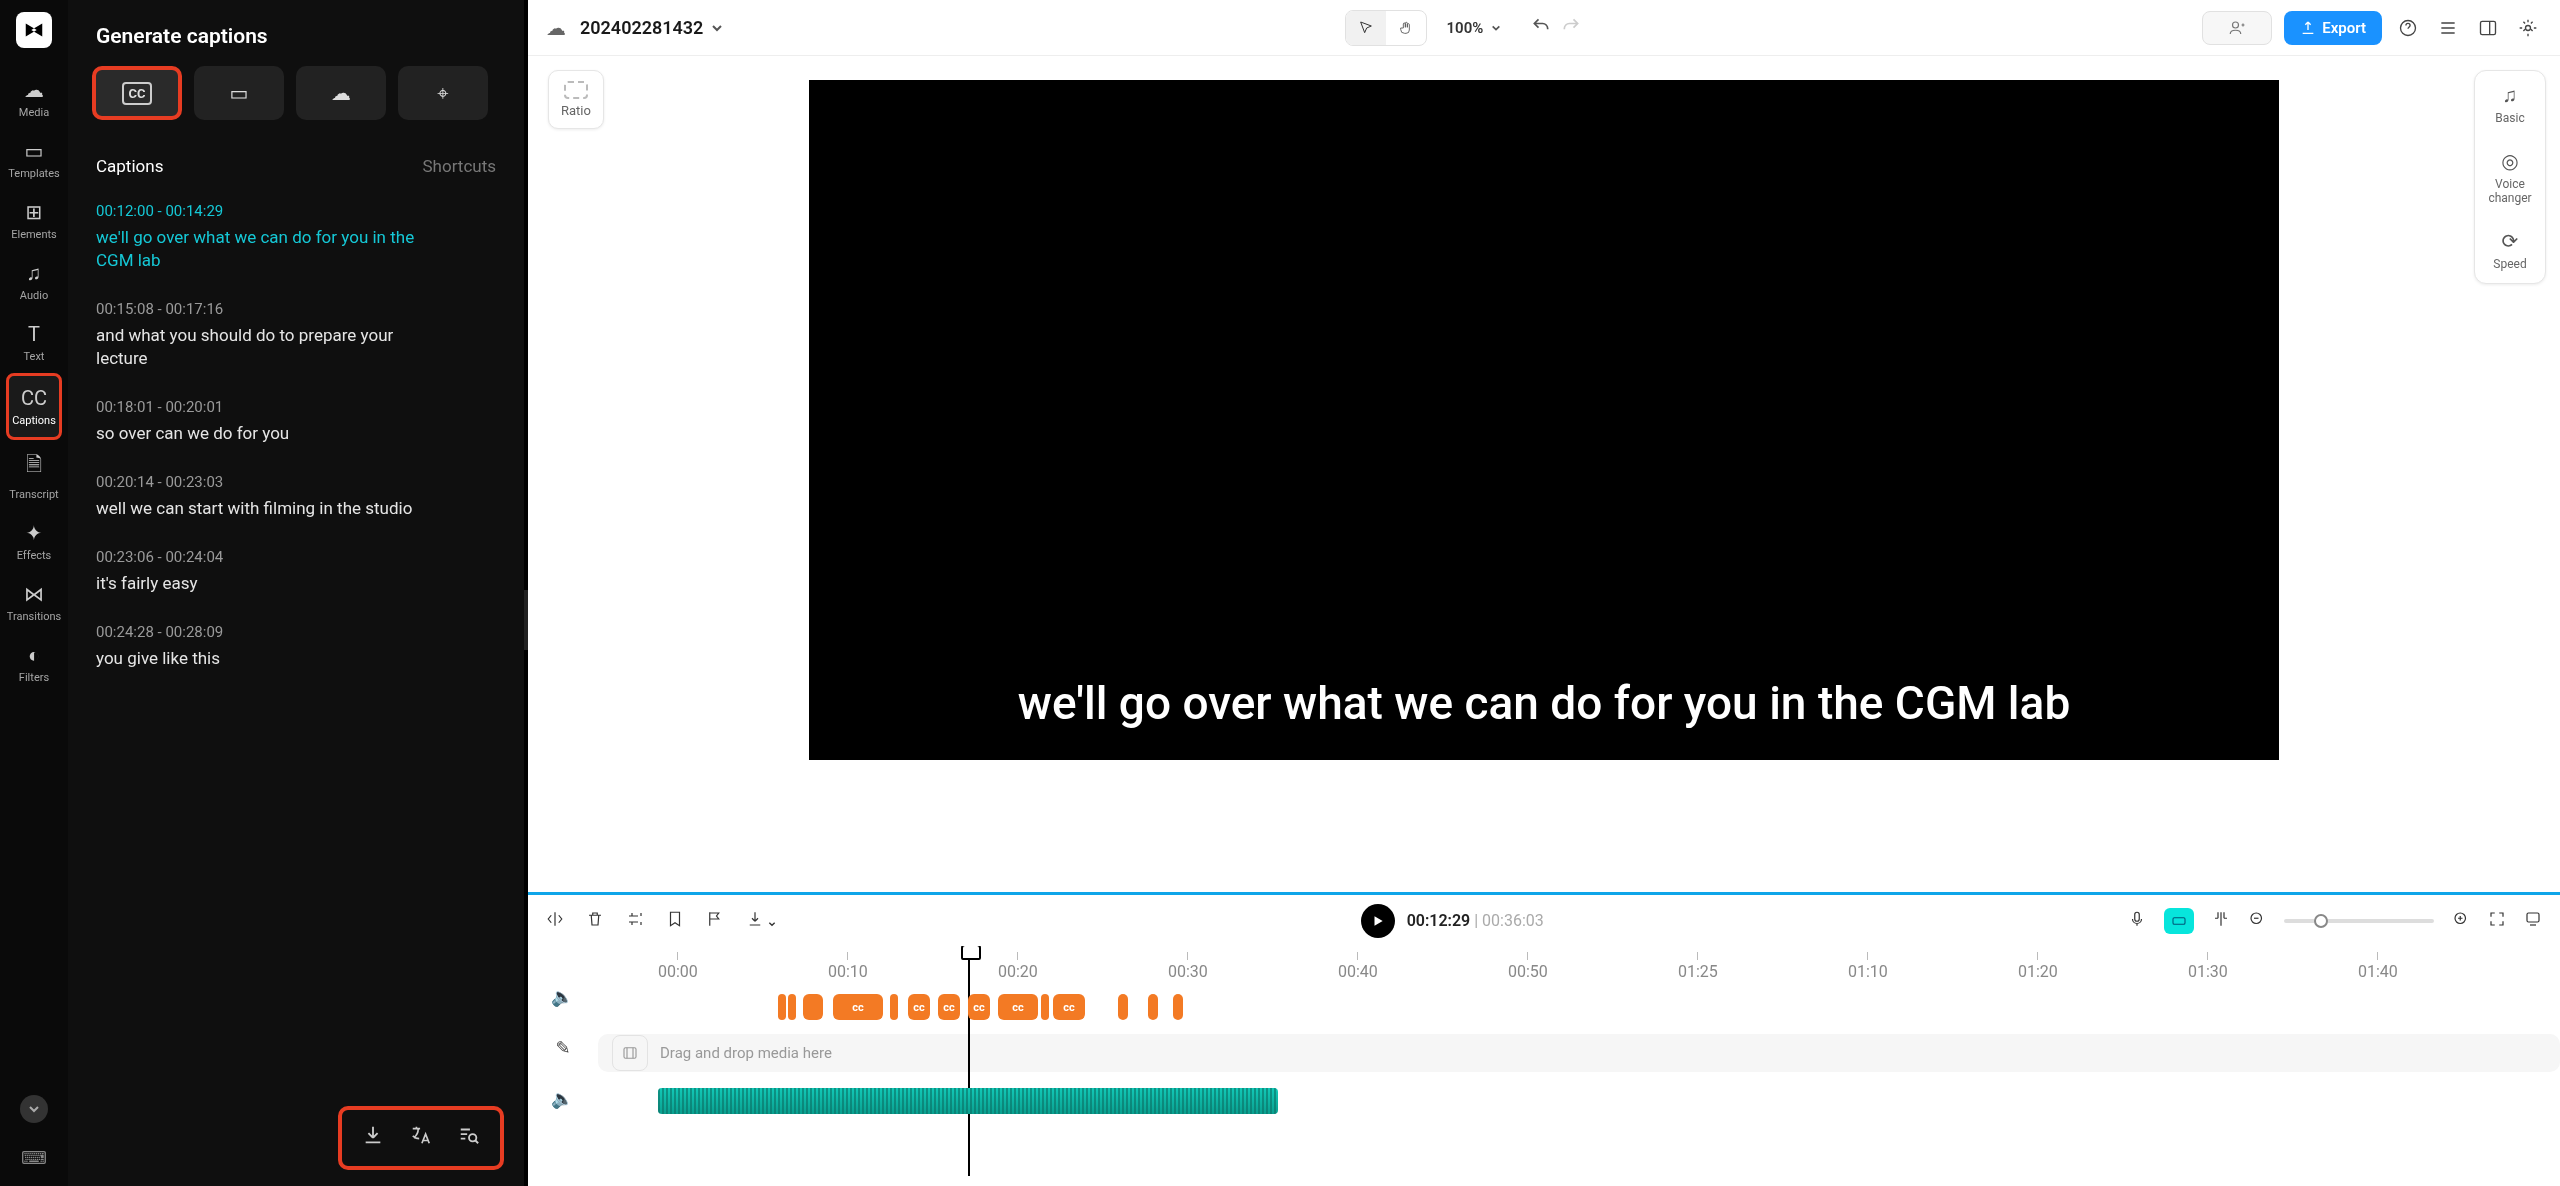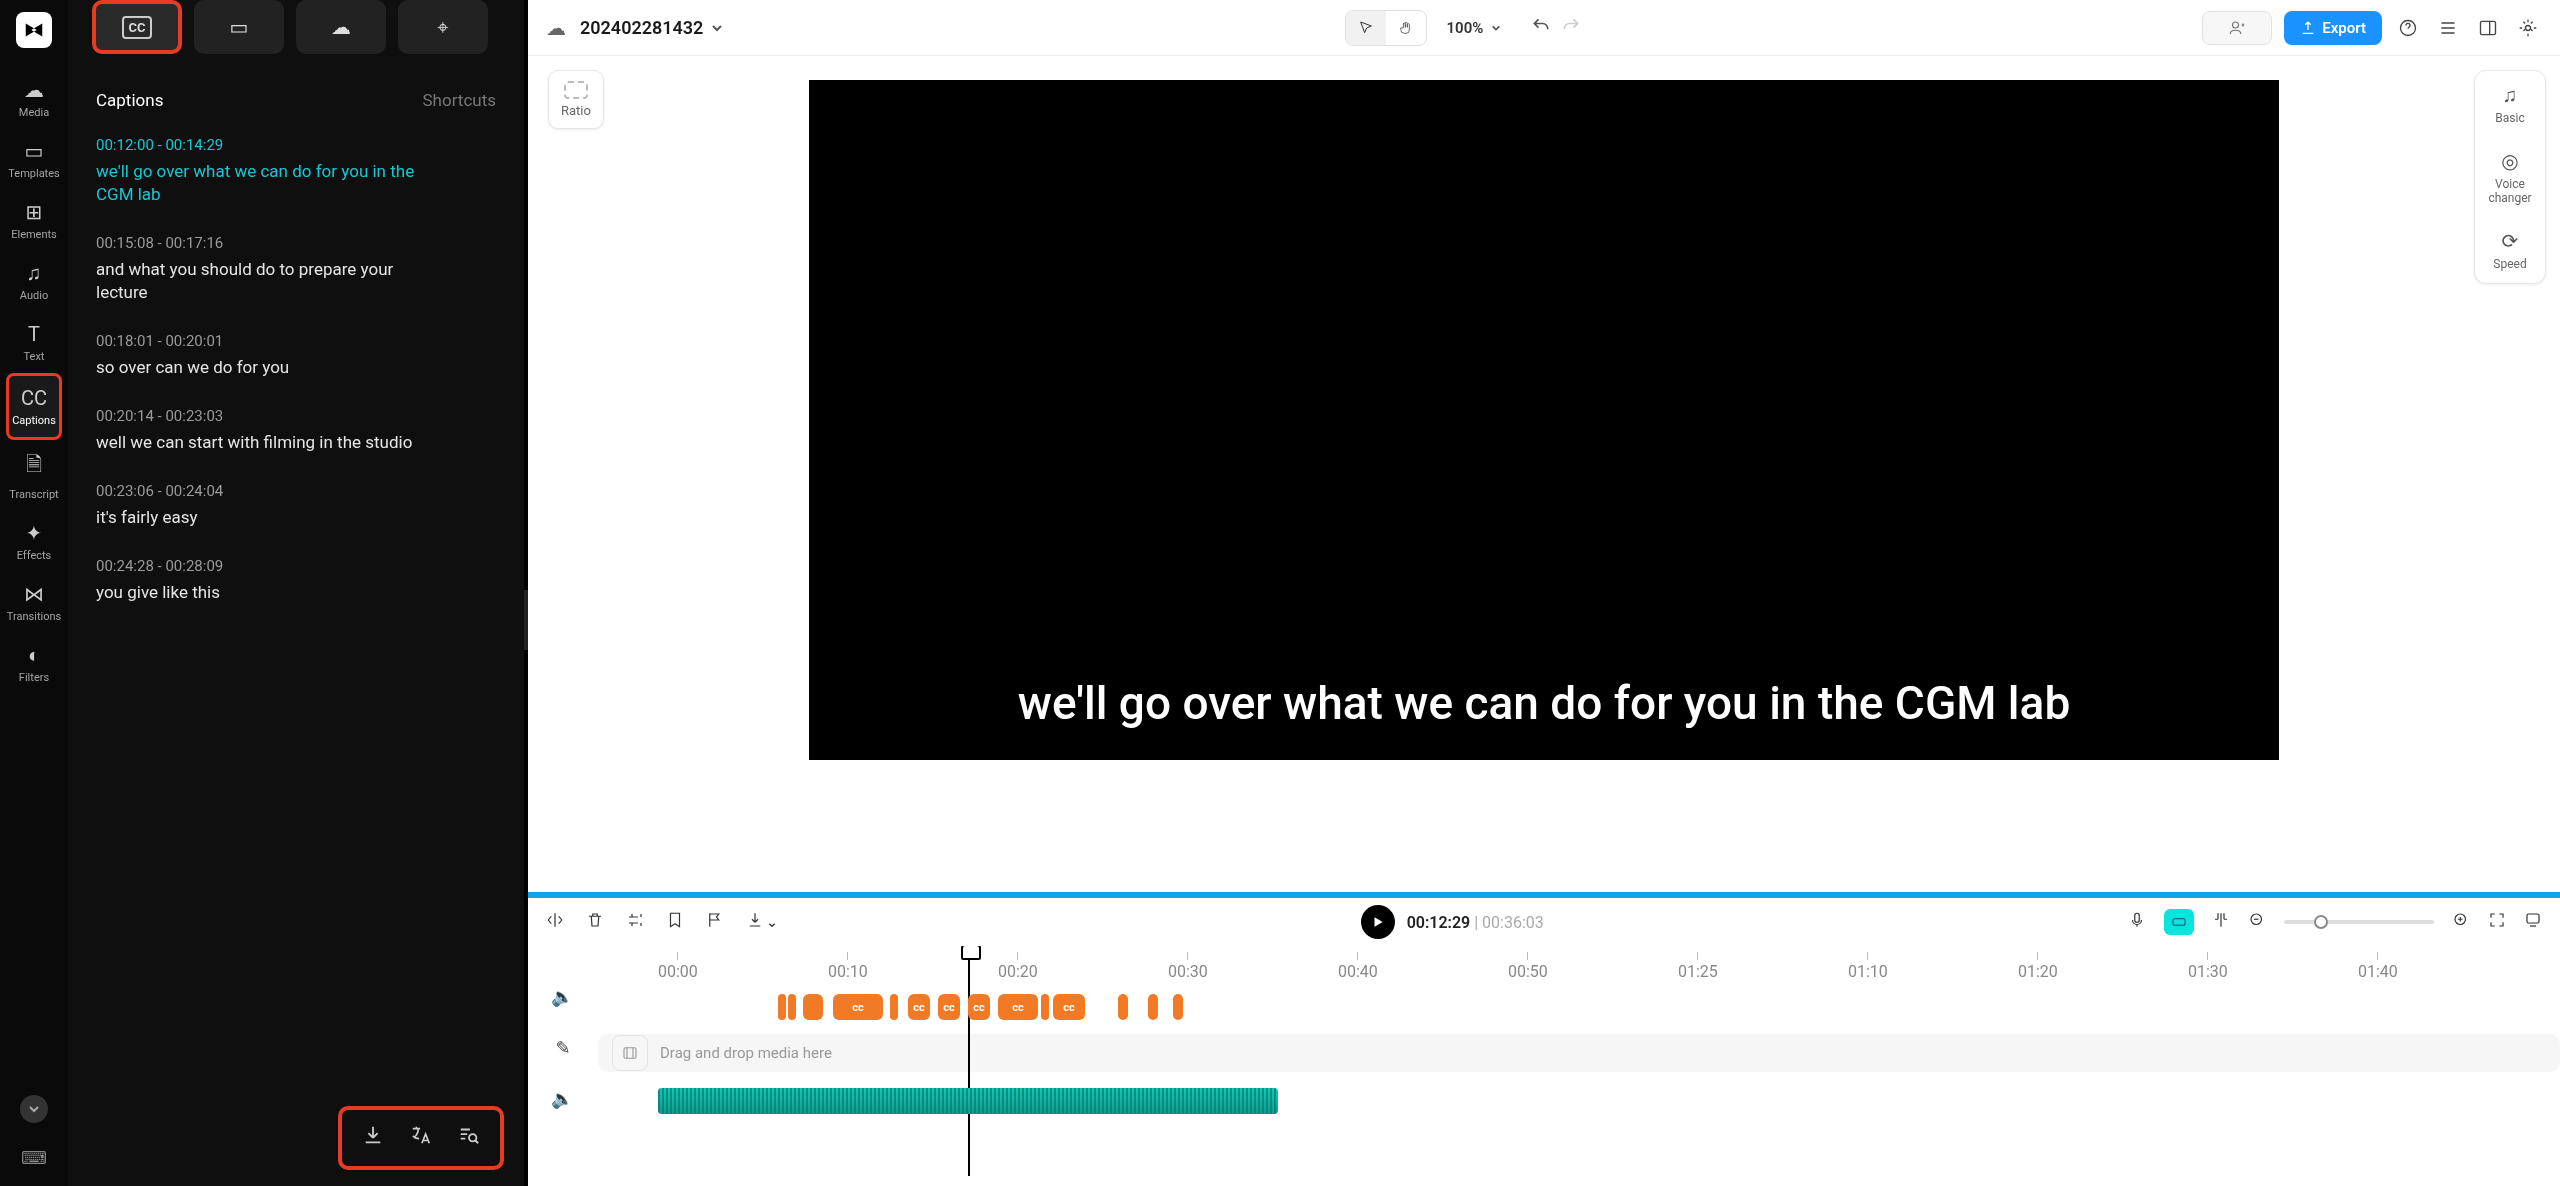--- a/index.html
+++ b/index.html
@@ -221,21 +221,21 @@
   text-align:center;
   font-size: 12px;
   color:#666;
   cursor:pointer;
 }
 .insp-item .icon { font-size: 20px; display:block; margin-bottom:4px; color:#555;}
 
 
 .tl-toolbar {
   height: 54px;
-  border-top: 6px solid #0ea5e9;
+  border-top: 3px solid #0ea5e9;
   display:flex;
   align-items:center;
   padding: 16px 18px;
   gap: 7px;
 }
 .tl-left { display:flex; gap: 22px; }
 .tl-icon { color:#333; font-size:18px; cursor:pointer; }
 .tl-center { margin: 0 auto; display:flex; align-items:center; gap: 12px; }
 .play-btn { width:34px; height:34px; border-radius:50%; background:#000; color:#fff; display:flex; align-items:center; justify-content:center; cursor:pointer;}
 .time-disp { font-size:16px; color:#222; font-weight:600; }
@@ -369,20 +369,21 @@
         <path d="M2 4l4 4 4-4" stroke="#aaa" stroke-width="2" fill="none"></path>
       </svg>
   </div>
   <div style="height:24px"></div>
   <div class="rail-keyboard">⌨</div>
   <div style="height:18px"></div>
 </div>
 
 <div class="sidebar">
   <div class="sidebar-handle"></div>
+  <div class="sidebar-title">Generate captions</div>
   <div class="toolbar-row">
     <div class="tb-btn active red-border">
         <span style="font-size:13px;font-weight:700;border:2px solid #ccc;padding:2px 4px;border-radius:4px">CC</span>
       </div>
     <div class="tb-btn">
         <span>▭</span>
       </div>
     <div class="tb-btn">
         <span>☁</span>
       </div>

